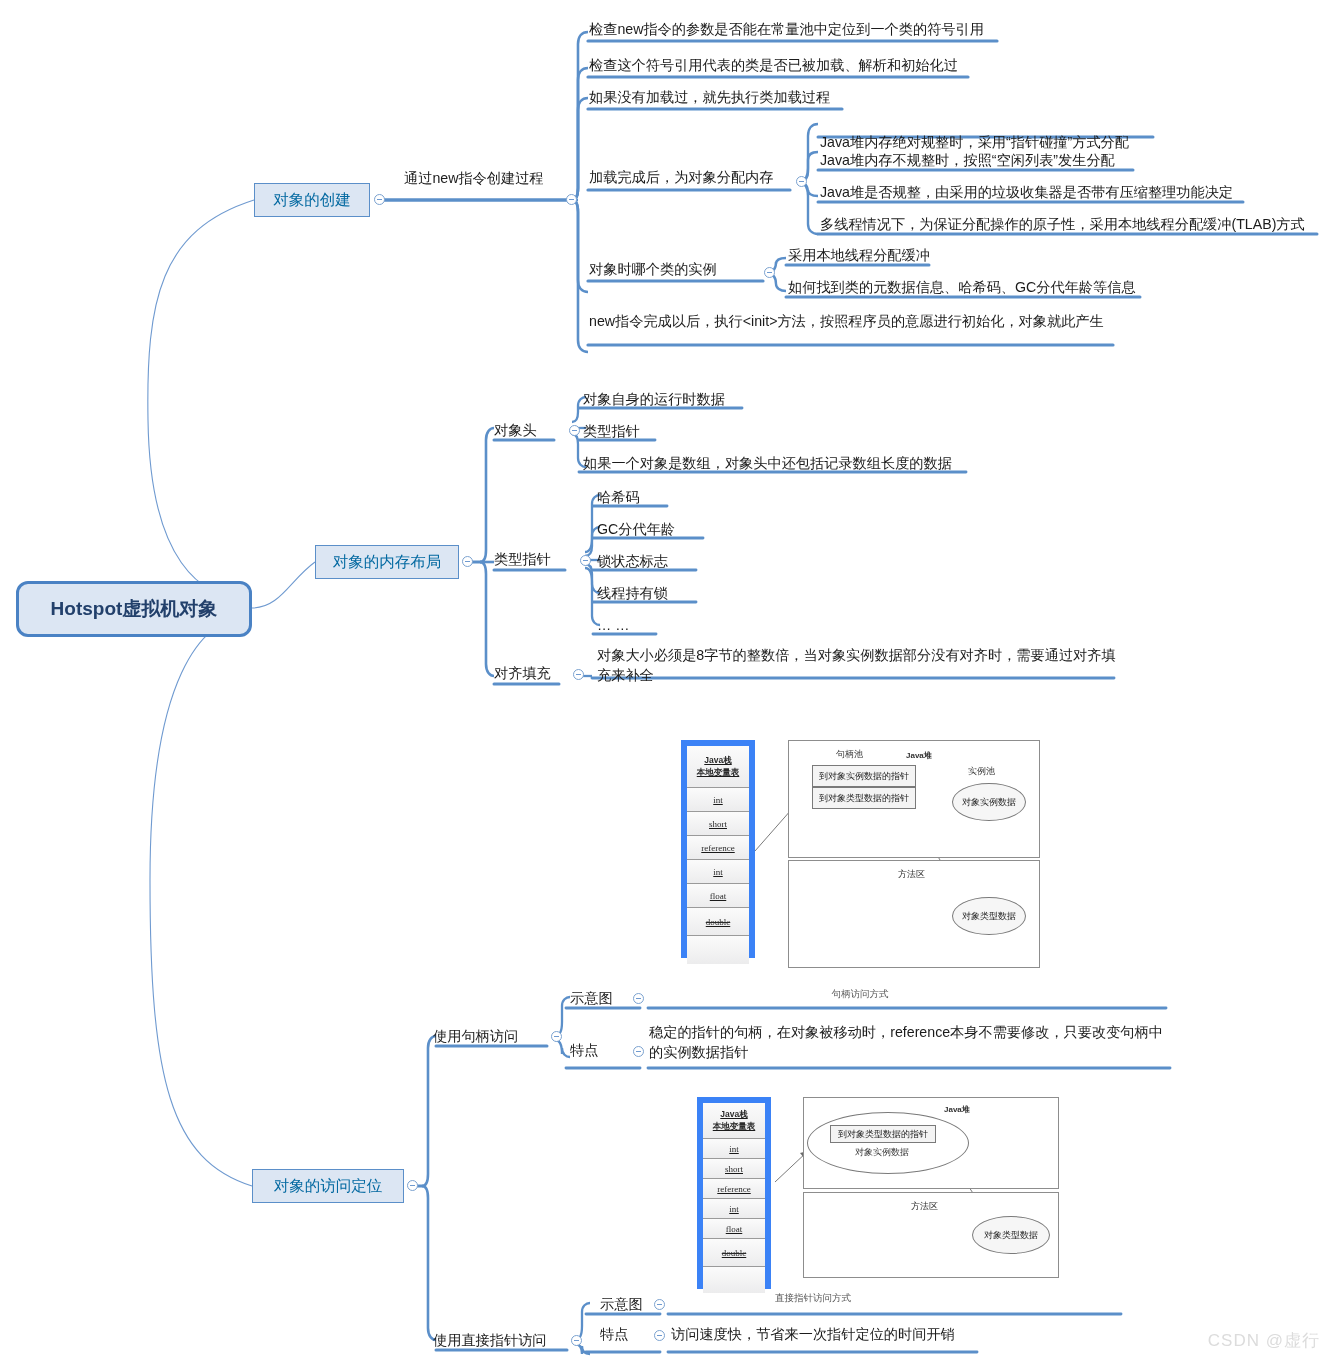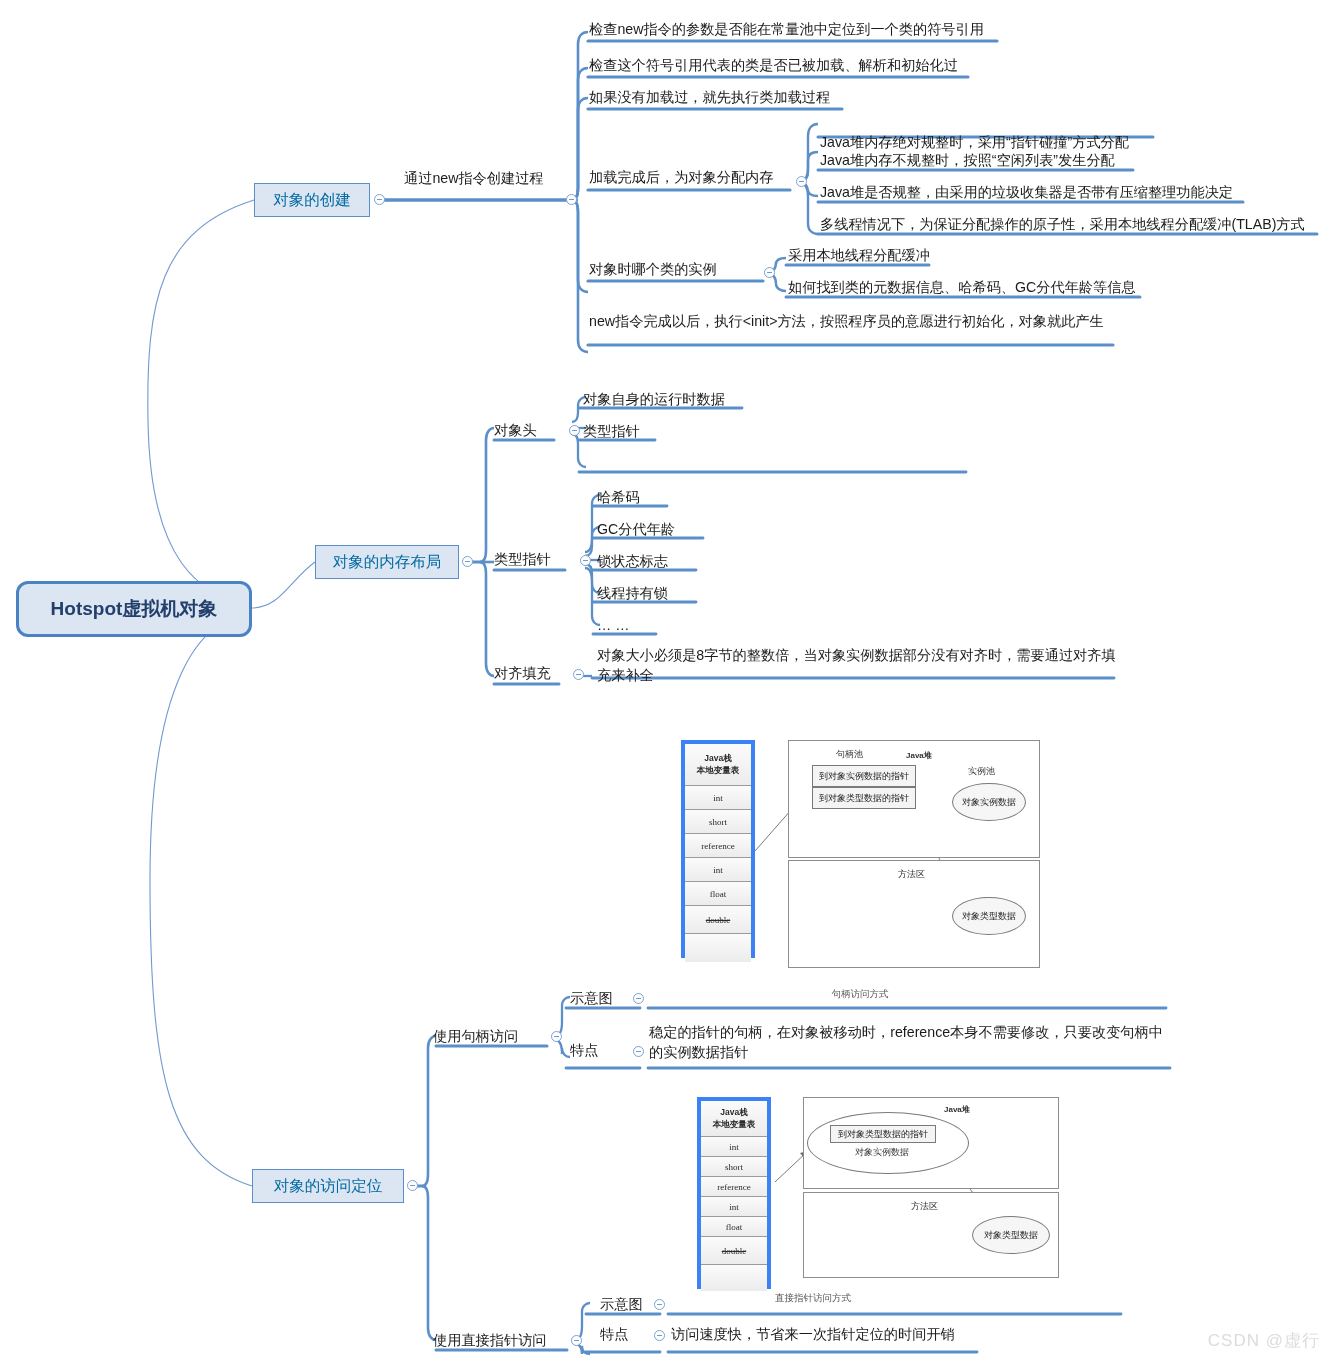--- a/index.html
+++ b/index.html
@@ -68,23 +68,24 @@
 
   
   .figure{position:absolute;}
   .fig-caption{
     position:absolute;text-align:center;
     font-family:"Liberation Serif","DejaVu Serif",serif;
     font-size:9.5px;color:#555;width:200px;
   }
   .stack{
     position:absolute;
-    border:4px solid #3b82f6;
+    border:6px solid #3b82f6;
     background:#f2f2f2;
     box-sizing:border-box;
+    text-decoration:underline;
   }
   .stack .cell{
     box-sizing:border-box;
     border-bottom:1px solid #9a9a9a;
     text-align:center;
     font-family:"Liberation Serif","DejaVu Serif",serif;
     font-size:9px;color:#2b2b2b;
     display:flex;align-items:center;justify-content:center;
     background:linear-gradient(#fbfbfb,#ececed);
   }
@@ -313,20 +314,21 @@
   <div class="t" style="left:820px;top:182px;">Java堆是否规整，由采用的垃圾收集器是否带有压缩整理功能决定</div>
   <div class="t" style="left:820px;top:214px;">多线程情况下，为保证分配操作的原子性，采用本地线程分配缓冲(TLAB)方式</div>
 
   <div class="t" style="left:788px;top:245px;">采用本地线程分配缓冲</div>
   <div class="t" style="left:788px;top:277px;">如何找到类的元数据信息、哈希码、GC分代年龄等信息</div>
 
   <div class="t" style="left:494px;top:420px;">对象头</div>
   <div class="toggle" style="left:569px;top:425px;"></div>
   <div class="t" style="left:583px;top:389px;">对象自身的运行时数据</div>
   <div class="t" style="left:583px;top:421px;">类型指针</div>
+  <div class="t" style="left:583px;top:453px;">如果一个对象是数组，对象头中还包括记录数组长度的数据</div>
 
   <div class="t" style="left:494px;top:549px;">类型指针</div>
   <div class="toggle" style="left:580px;top:555px;"></div>
   <div class="t" style="left:597px;top:487px;">哈希码</div>
   <div class="t" style="left:597px;top:519px;">GC分代年龄</div>
   <div class="t" style="left:597px;top:551px;">锁状态标志</div>
   <div class="t" style="left:597px;top:583px;">线程持有锁</div>
   <div class="t" style="left:597px;top:615px;">… …</div>
 
   <div class="t" style="left:494px;top:663px;">对齐填充</div>

